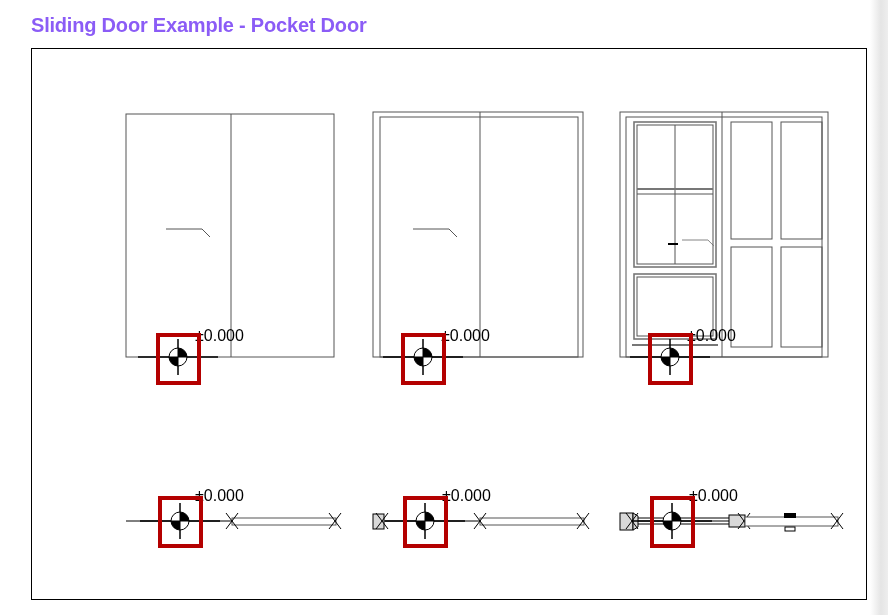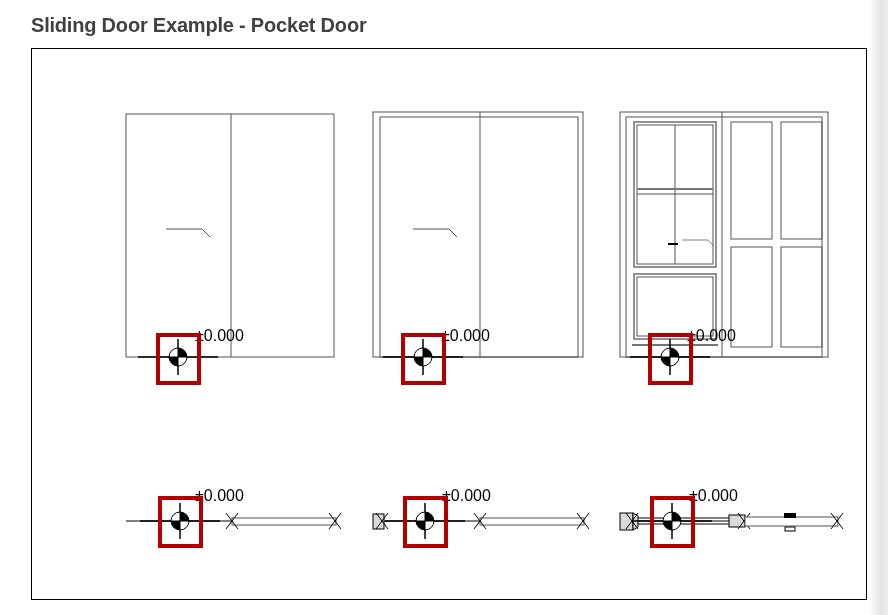--- a/index.html
+++ b/index.html
@@ -20,21 +20,21 @@
     width: 888px;
     height: 615px;
     background: #ffffff;
   }
   #page-title {
     position: absolute;
     left: 31px;
     top: 14px;
     font-size: 20px;
     font-weight: bold;
-    color: #404040;
+    color: #8b5cf6;
     letter-spacing: -0.2px;
     white-space: nowrap;
   }
   #drawing-frame {
     position: absolute;
     left: 31px;
     top: 48px;
     width: 836px;
     height: 552px;
     border: 1px solid #000000;

